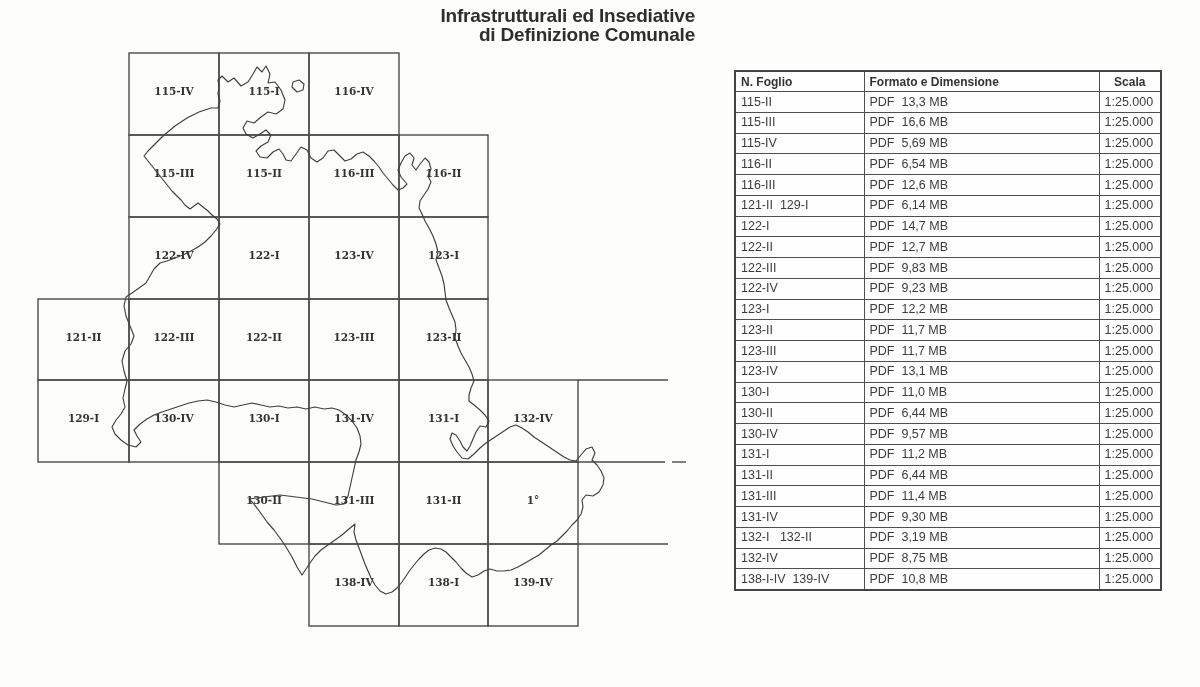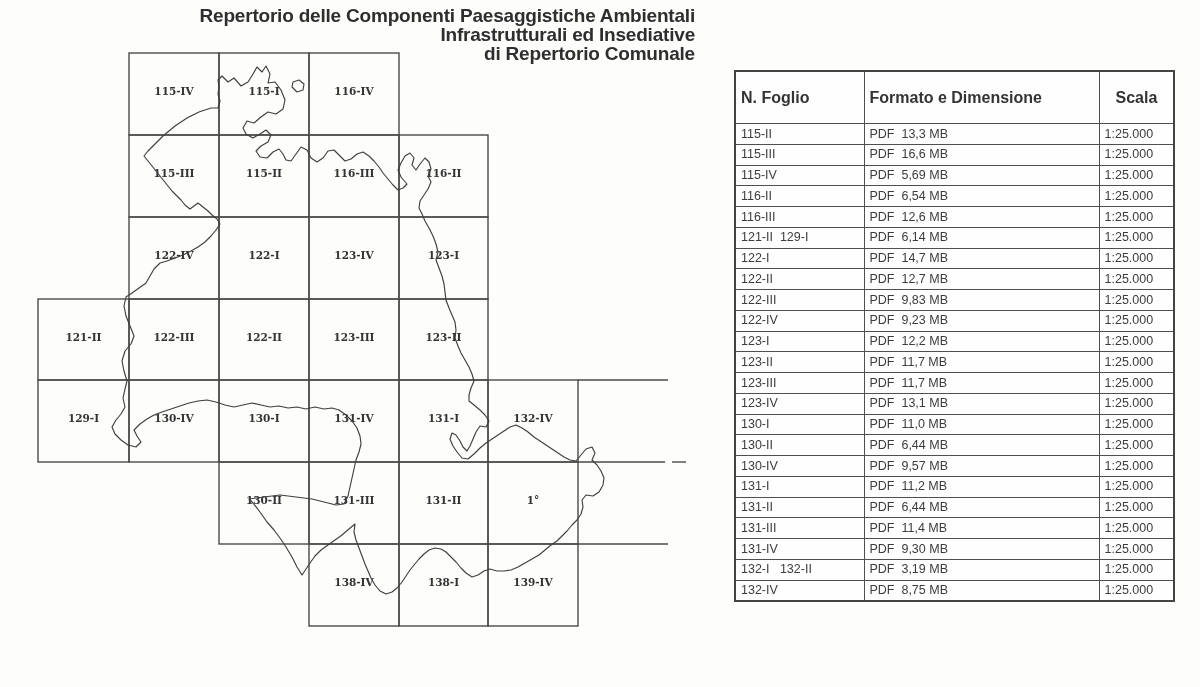--- a/index.html
+++ b/index.html
@@ -18,39 +18,38 @@
   .sheet-table{
     position:absolute;left:734px;top:70px;
     border-collapse:collapse;table-layout:fixed;
     font-size:12.5px;color:#3c3c3c;background:#fefefe;
   }
   .sheet-table, .sheet-table td, .sheet-table th{
     border:1px solid #4f4f4f;
   }
   .sheet-table{border:2px solid #444;}
   .sheet-table th{
-    height:19px;font-size:16px;font-weight:bold;color:#333;
+    height:19px;font-size:12px;font-weight:bold;color:#333;
     text-align:left;padding:0 0 0 5px;white-space:pre;
   }
-  .sheet-table th.center{text-align:center;padding:16px;margin-top:32px;}
+  .sheet-table th.center{text-align:center;padding:0;margin-top:32px;}
   .sheet-table td{
     height:19.75px;padding:0 0 0 5px;white-space:pre;line-height:1;
   }
   svg text{
     font-family:"DejaVu Serif", serif;
     font-weight:bold;font-size:10.5px;fill:#333;
   }
 </style>
 </head>
 <body>
 
 <div class="page-title">
-  <div>Repertorio delle Componenti Paesaggistiche Ambientali</div>
   <div>Infrastrutturali ed Insediative</div>
-  <div>di Repertorio Comunale</div>
+  <div>di Definizione Comunale</div>
 </div>
 
 <div class="map-wrap">
   <svg id="mapsvg" width="720" height="687" viewBox="0 0 720 687">
       <rect x="129" y="53" width="90" height="82" fill="none" stroke="#4a4a4a" stroke-width="1.4"></rect>
       <text x="174" y="95" text-anchor="middle">115-IV</text>
       <rect x="219" y="53" width="90" height="82" fill="none" stroke="#4a4a4a" stroke-width="1.4"></rect>
       <text x="264" y="95" text-anchor="middle">115-I</text>
       <rect x="309" y="53" width="90" height="82" fill="none" stroke="#4a4a4a" stroke-width="1.4"></rect>
       <text x="354" y="95" text-anchor="middle">116-IV</text>
@@ -262,14 +261,19 @@
     <td>1:25.000</td>
   </tr>
 
 
   <tr>
     <td>132-IV</td>
     <td>PDF  8,75 MB</td>
     <td>1:25.000</td>
   </tr>
 
+  <tr>
+    <td>138-I-IV  139-IV</td>
+    <td>PDF  10,8 MB</td>
+    <td>1:25.000</td>
+  </tr>
 </tbody>
 </table>
 
 </body></html>

